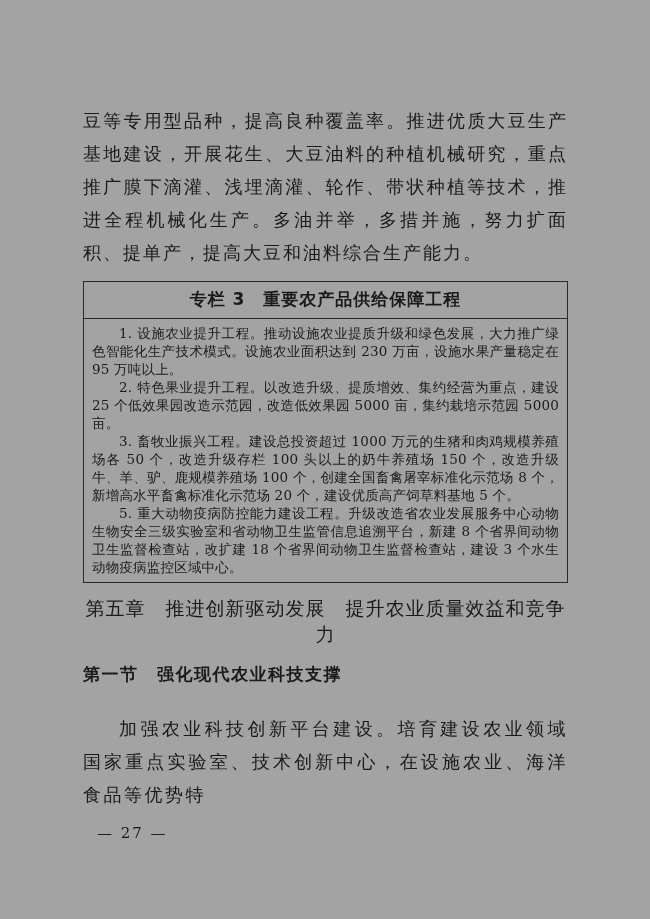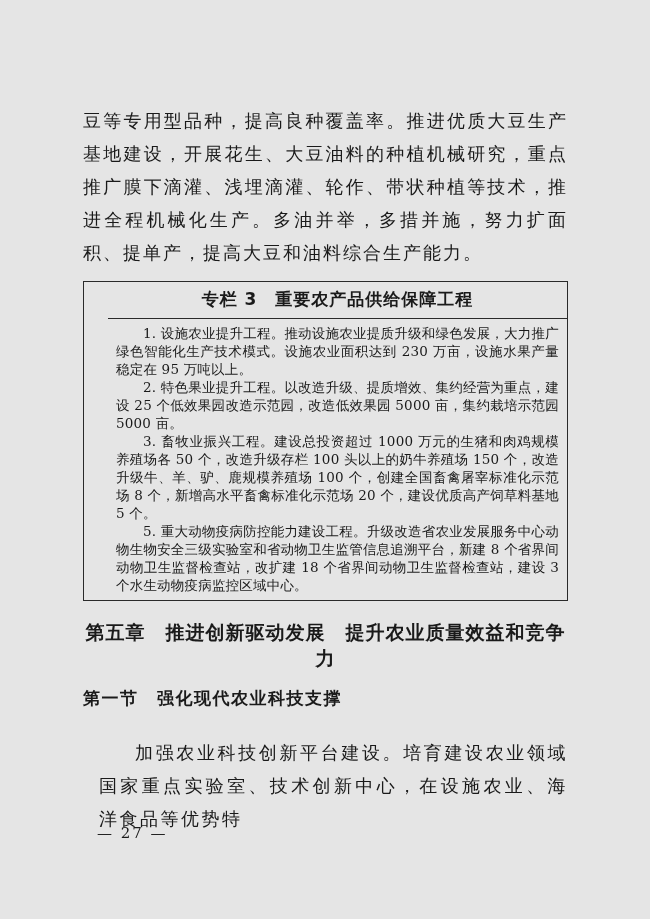--- a/index.html
+++ b/index.html
@@ -2,21 +2,21 @@
 <html><head>
 <meta charset="utf-8">
 <style>
   * { margin: 0; padding: 0; box-sizing: border-box; }
   html, body { background: #ffffff; }
   .page {
     position: relative;
     width: 650px;
     height: 919px;
     margin: 0 auto;
-    background: #e5e5e5;
+    background: #a3a3a3;
     color: #1a1a1a;
     font-family: "DejaVu Serif", "Liberation Serif", serif;
     overflow: hidden;
   }
   .content {
     position: absolute;
     left: 83px;
     right: 82px;
     top: 0;
   }
@@ -24,21 +24,20 @@
     margin-top: 104px;
     font-size: 18px;
     line-height: 33px;
     letter-spacing: 2px;
     text-align: justify;
     text-justify: inter-character;
   }
   .feature-box {
     margin-top: 12px;
     border: 1px solid #2a2a2a;
-    padding-left: 24px;
   }
   .feature-box .box-title {
     font-family: "DejaVu Sans", "Liberation Sans", sans-serif;
     font-weight: bold;
     font-size: 17px;
     text-align: center;
     padding: 6px 0 7px 0;
     border-bottom: 1px solid #2a2a2a;
     letter-spacing: 1px;
   }
@@ -47,44 +46,43 @@
   }
   .feature-box .box-item {
     font-size: 13.5px;
     line-height: 18px;
     text-align: justify;
     text-justify: inter-character;
     text-indent: 2em;
     letter-spacing: 0.2px;
   }
   .chapter-heading {
-    margin-top: 19px;
+    margin-top: 13px;
     font-size: 19px;
-    font-weight: bold;
+    font-weight: normal;
     text-align: center;
     letter-spacing: 1px;
     font-family: "DejaVu Serif", "Liberation Serif", serif;
   }
   .section-heading {
     margin-top: 15px;
     font-size: 17px;
     font-weight: bold;
     text-align: left;
     letter-spacing: 1.5px;
     font-family: "DejaVu Sans", "Liberation Sans", sans-serif;
   }
   .body-para {
     margin-top: 26px;
     font-size: 18px;
     line-height: 33px;
     letter-spacing: 2.5px;
     text-align: justify;
     text-justify: inter-character;
     text-indent: 2em;
-    margin-left: 16px;
   }
   .page-number {
     position: absolute;
     left: 97px;
     top: 824px;
     font-size: 15px;
     letter-spacing: 2px;
     color: #1a1a1a;
   }
 </style>

